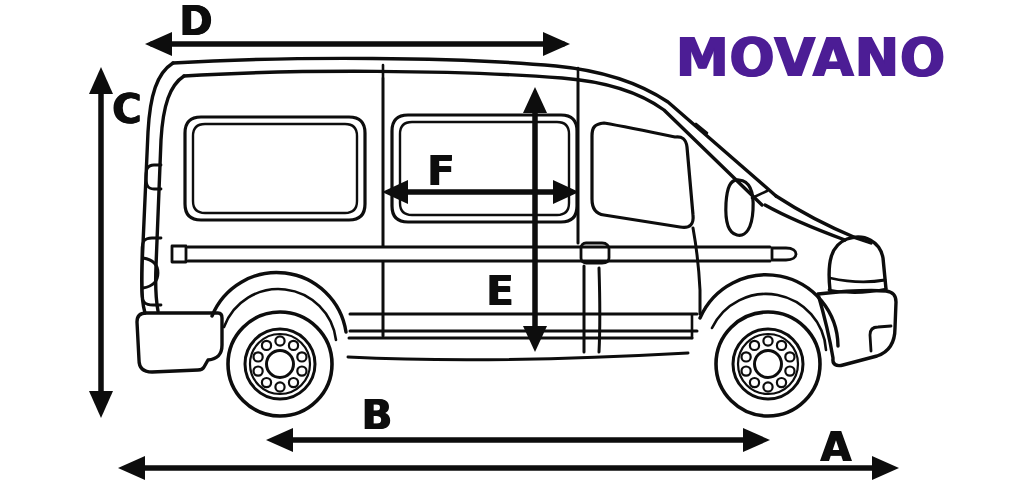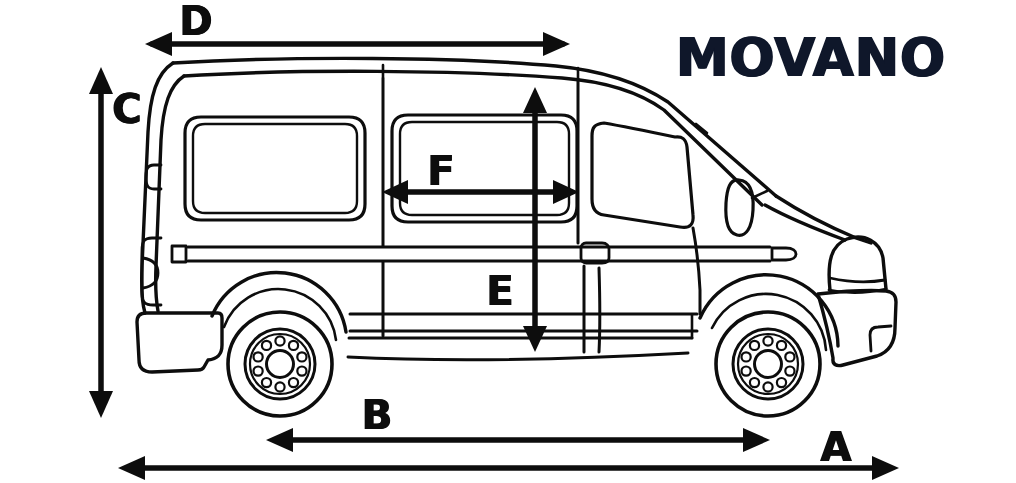--- a/index.html
+++ b/index.html
@@ -22,21 +22,21 @@
     text-shadow:0.7px 0 0 currentColor, -0.7px 0 0 currentColor;
     user-select:none;
     white-space:nowrap;
   }
   .logo{
     position:absolute;
     transform:translate(-50%,-50%);
     font-size:53px;
     font-weight:700;
     letter-spacing:1px;
-    color:#0f172a;
+    color:#4c1d95;
     line-height:1;
     text-shadow:1px 0 0 currentColor, -1px 0 0 currentColor;
     user-select:none;
     white-space:nowrap;
   }
 </style>
 </head>
 <body>
 
 <div class="stage">

